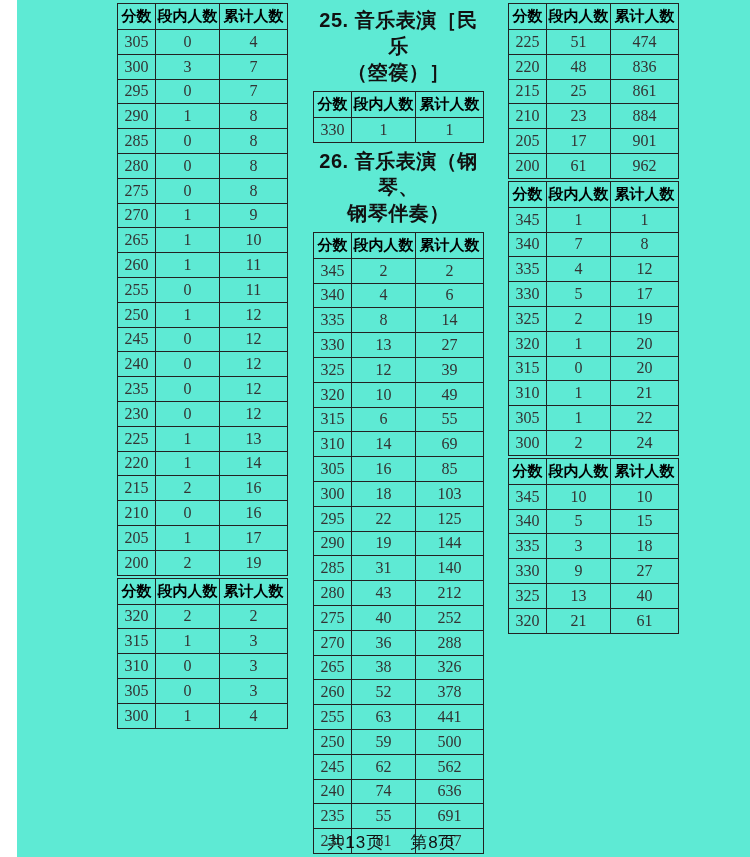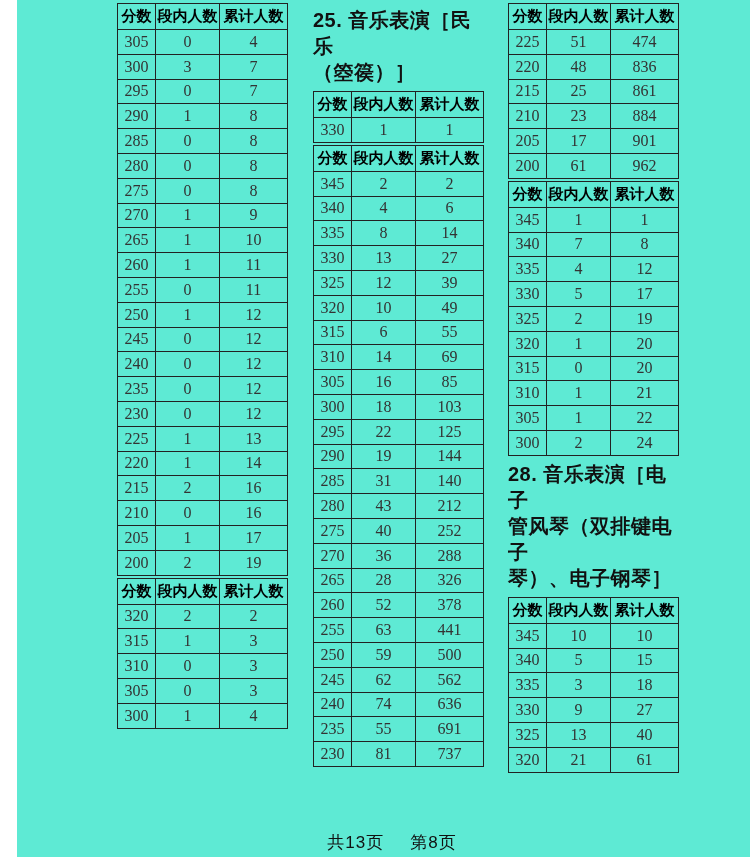--- a/index.html
+++ b/index.html
@@ -31,20 +31,21 @@
 
   .section-title {
     font-family: "Liberation Sans", "DejaVu Sans", sans-serif;
     font-weight: 700;
     font-size: 20px;
     line-height: 26px;
     letter-spacing: 0.5px;
     margin: 5px 0 6px 0;
     white-space: pre-line;
     color: #111;
+    text-align: center;
   }
   .col-2 .section-title.first { margin-top: 4px; }
 
   table.score-table {
     border-collapse: collapse;
     table-layout: fixed;
     width: 100%;
     margin: 0 0 2px 0;
   }
   table.score-table col.c-score { width: 38px; }
@@ -283,20 +284,22 @@
           </thead>
           <tbody>
             <tr>
               <td>330</td>
               <td>1</td>
               <td>1</td>
             </tr>
           </tbody>
         </table>
 
+      <div class="section-title">26. 音乐表演（钢琴、
+钢琴伴奏）</div>
 
       <table class="score-table">
         <colgroup>
             <col class="c-score">
             <col class="c-seg">
             <col class="c-cum">
           </colgroup>
       <thead>
             <tr>
               <th>分数</th>
@@ -380,21 +383,21 @@
               <td>40</td>
               <td>252</td>
             </tr>
             <tr>
               <td>270</td>
               <td>36</td>
               <td>288</td>
             </tr>
             <tr>
               <td>265</td>
-              <td>28</td>
+              <td>38</td>
               <td>326</td>
             </tr>
             <tr>
               <td>260</td>
               <td>52</td>
               <td>378</td>
             </tr>
             <tr>
               <td>255</td>
               <td>63</td>
@@ -538,23 +541,20 @@
               <td>22</td>
             </tr>
             <tr>
               <td>300</td>
               <td>2</td>
               <td>24</td>
             </tr>
           </tbody>
         </table>
 
-      <div class="section-title">28. 音乐表演［电子
-管风琴（双排键电子
-琴）、电子钢琴］</div>
 
       <table class="score-table">
         <colgroup>
             <col class="c-score">
             <col class="c-seg">
             <col class="c-cum">
           </colgroup>
       <thead>
             <tr>
               <th>分数</th>

